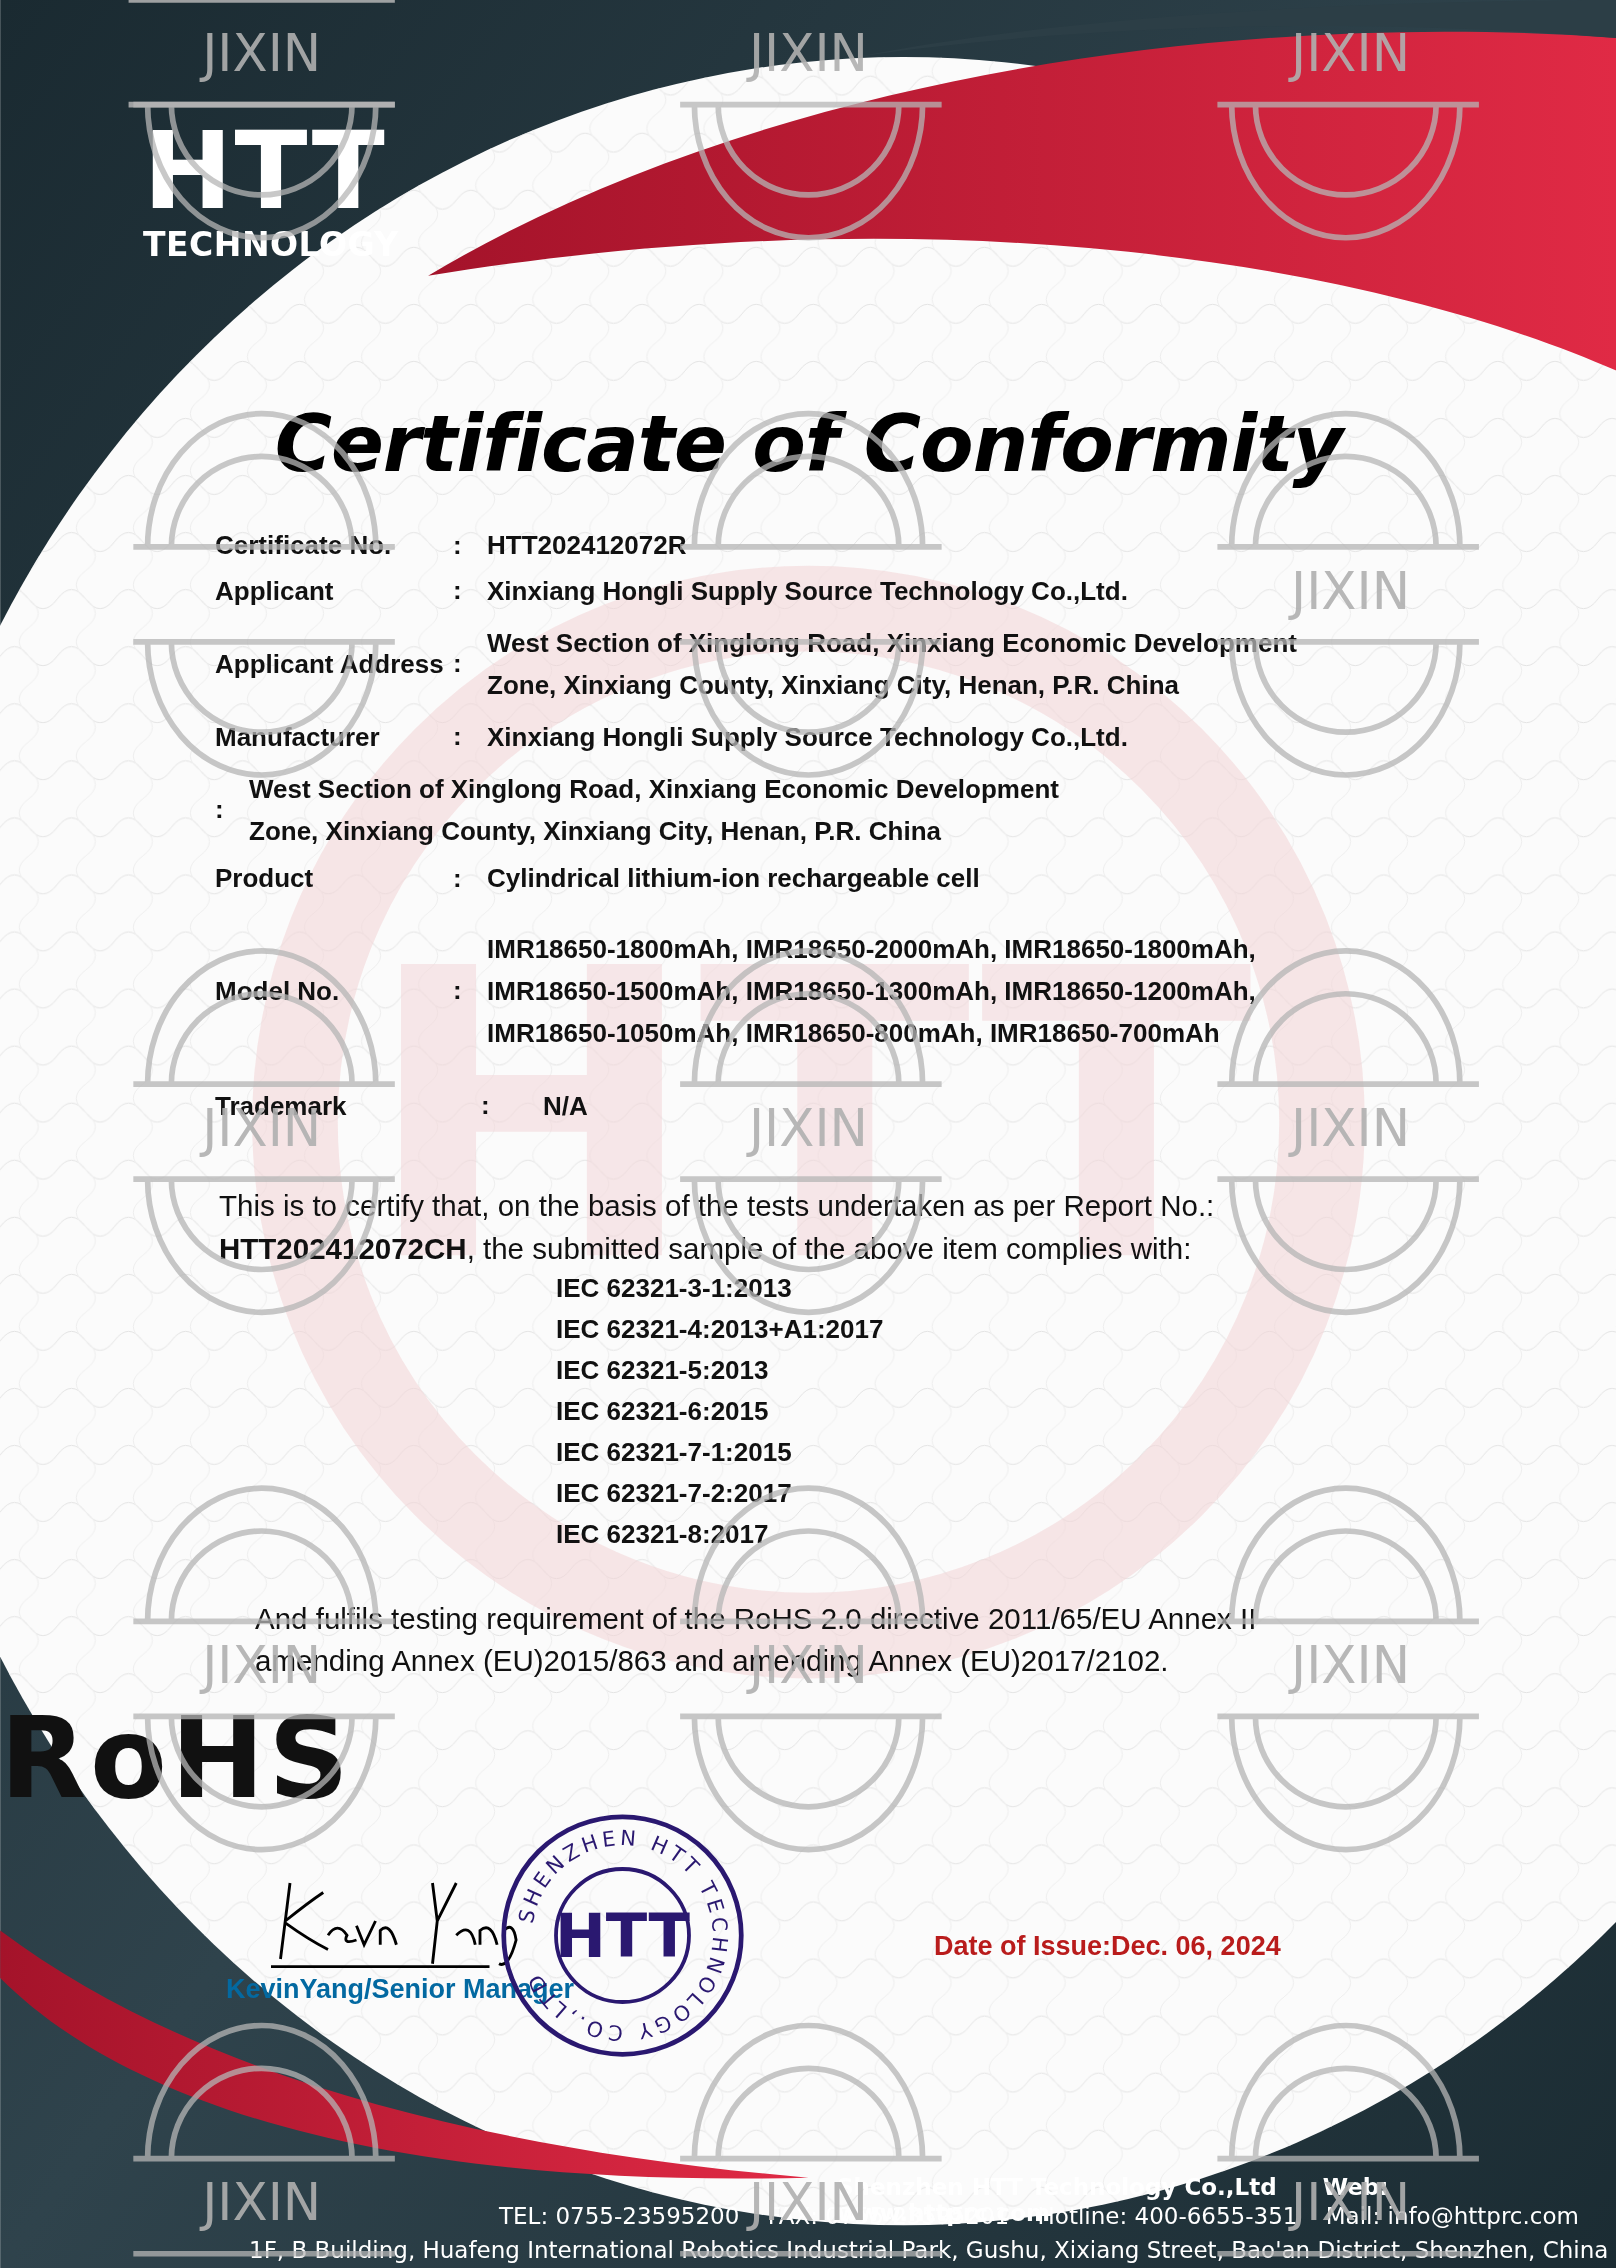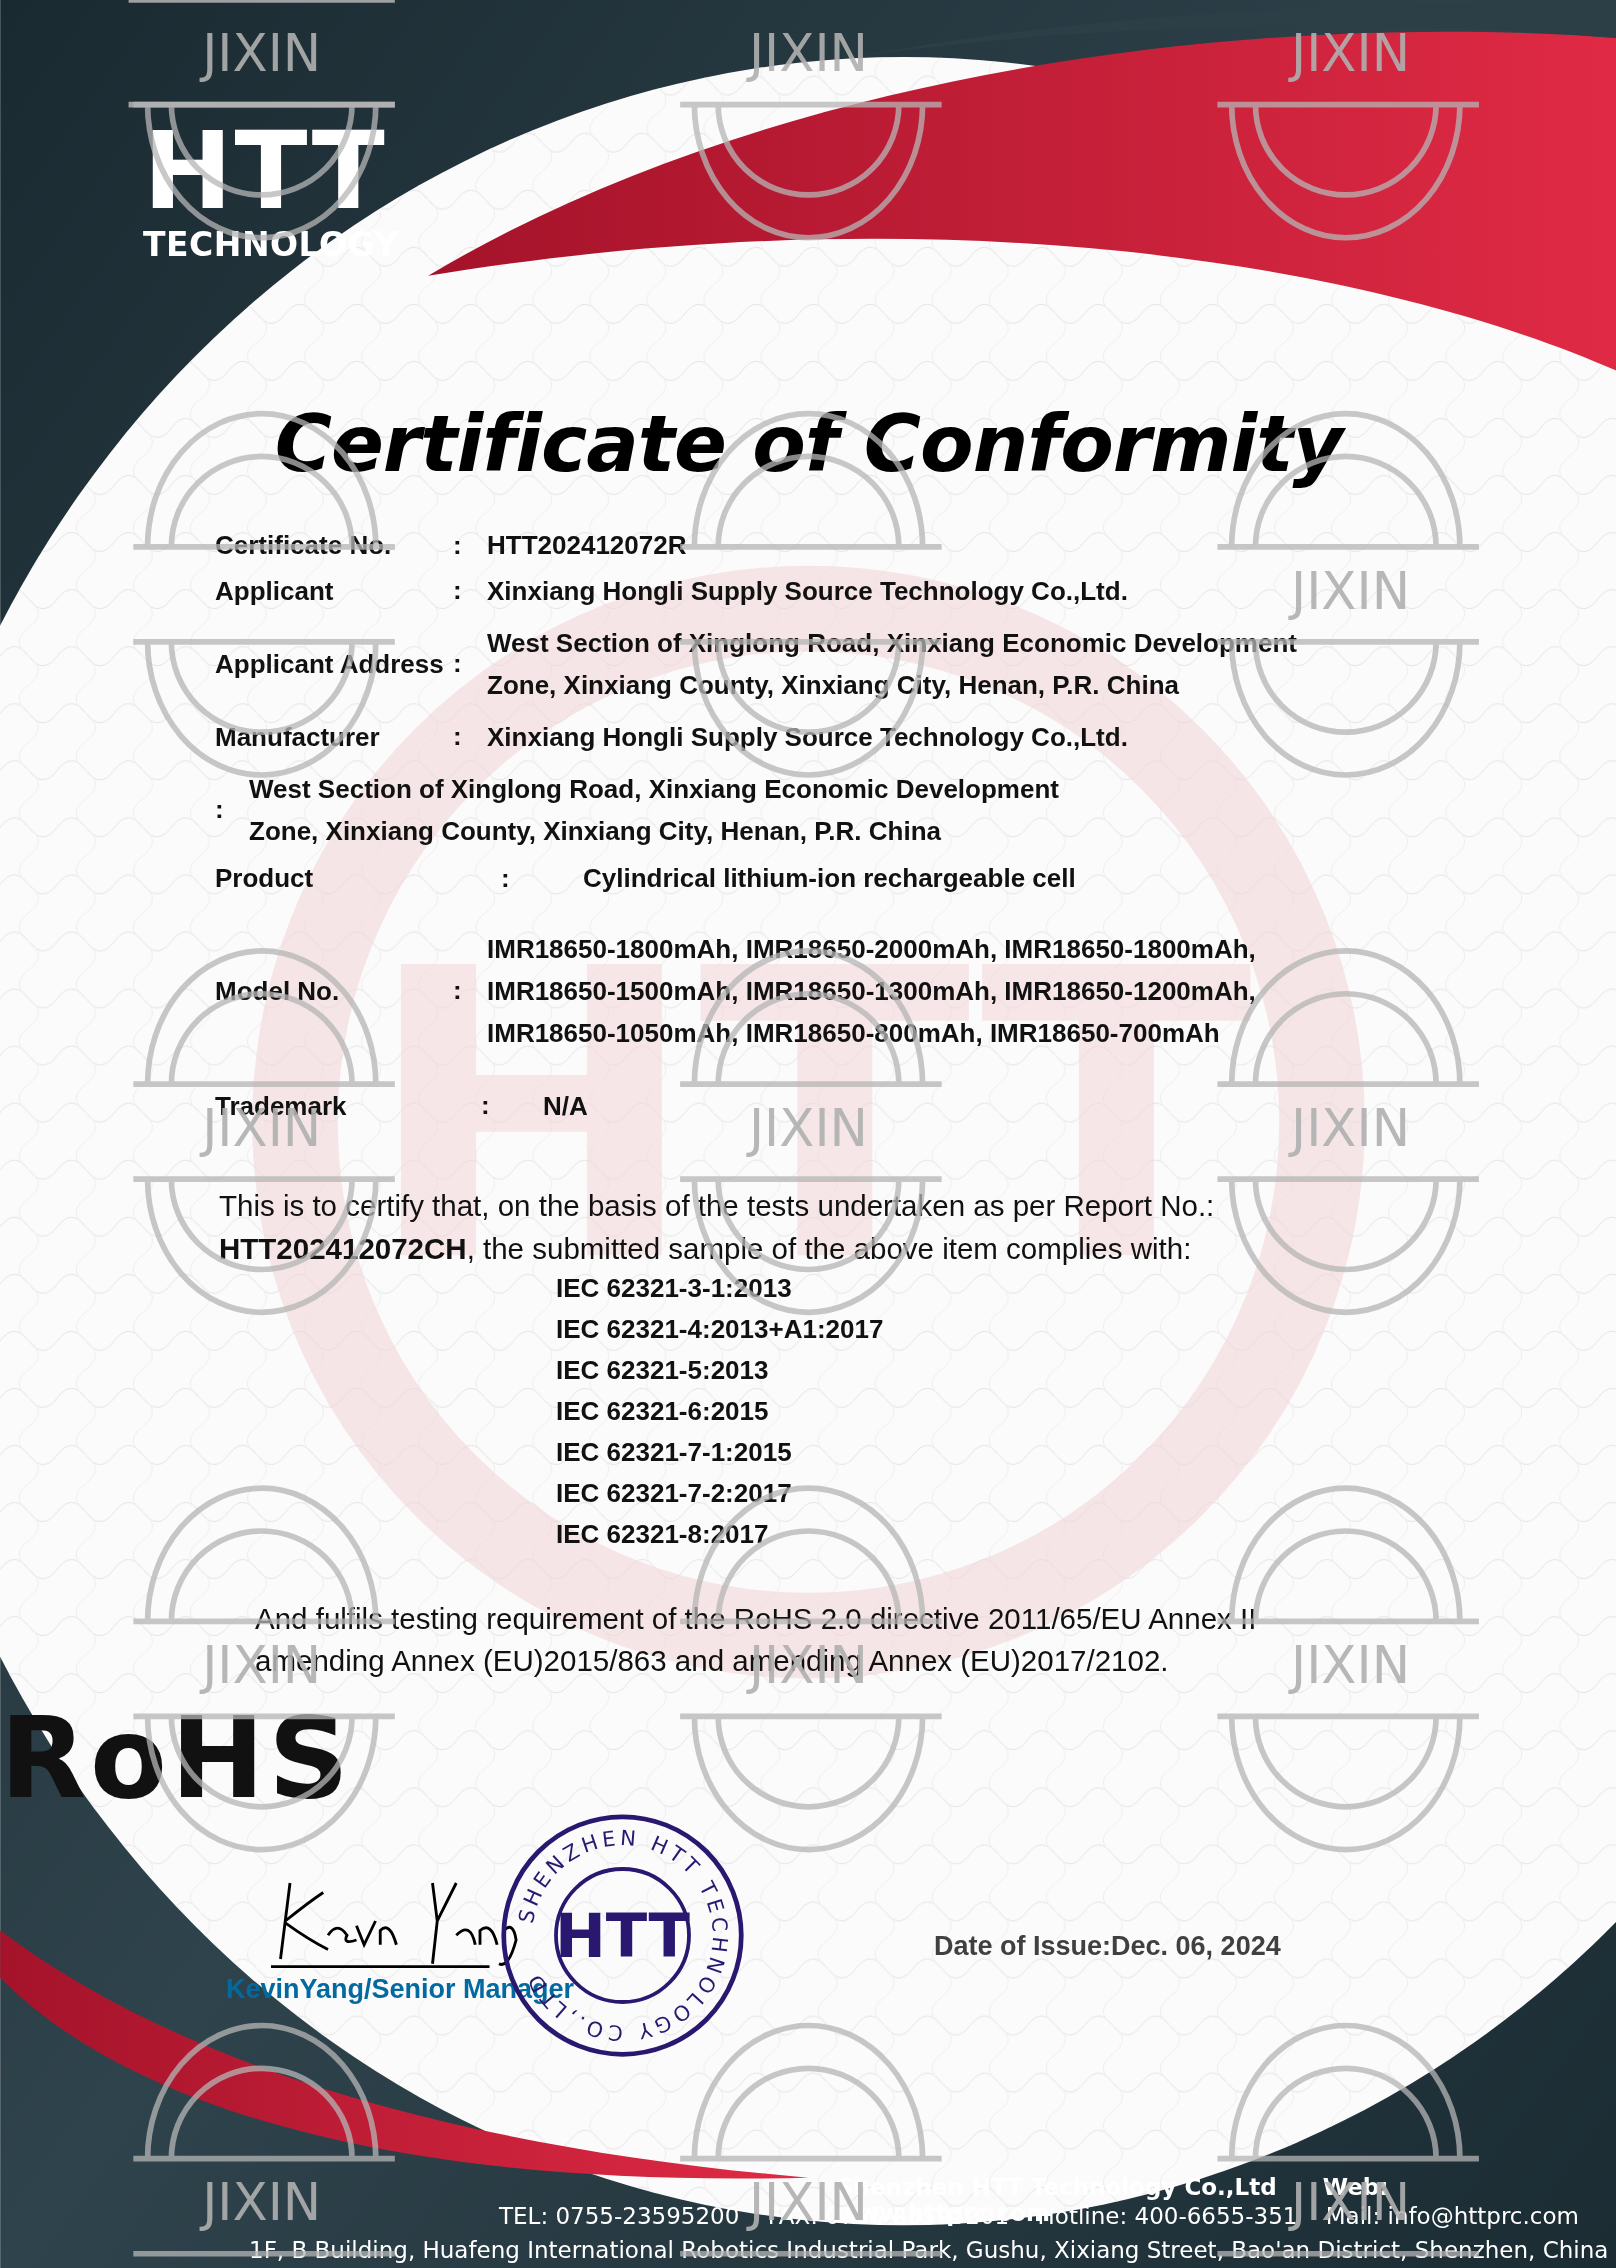--- a/index.html
+++ b/index.html
@@ -16,21 +16,21 @@
   .row .colon { width:34px; text-align:left; }
   .row .val { flex:1; line-height:42px; }
   .row .val div { line-height:42px; }
   .cert-text { left:219px; top:1184px; width:1141px; font-size:29.5px; color:#111; line-height:43px; }
   .cert-text b { font-weight:bold; }
   .standards { left:556px; top:1268px; font-size:26px; font-weight:bold; color:#111; }
   .standards div { line-height:41px; }
   .rohs-text { left:255px; top:1598px; width:1141px; font-size:29.5px; color:#111; line-height:42px; }
   .rohs-logo { left:0; width:1617px; top:1693px; text-align:left; font-family:"DejaVu Sans", sans-serif; font-weight:bold; font-size:112px; color:#111; letter-spacing:3.8px; }
   .signame { left:226px; top:1974px; font-size:27px; font-weight:bold; color:#0369a1; }
-  .issue { left:934px; top:1931px; font-size:27px; font-weight:bold; color:#404040; }
+  .issue { left:934px; top:1931px; font-size:27px; font-weight:bold; color:#b91c1c; }
   .footer1 { left:837px; top:2140px; font-family:"DejaVu Sans", sans-serif; font-size:23px; font-weight:bold; color:#fff;margin-top:34px; }
   .footer1 span { margin-right:38px; }
   .footer2 { left:499px; top:2203px; font-family:"DejaVu Sans", sans-serif; font-size:23px; color:#fff; white-space:nowrap; }
   .footer2 span { margin-right:21px; }
   .footer3 { left:249px; top:2237px; font-family:"DejaVu Sans", sans-serif; font-size:23px; color:#fff; white-space:nowrap; }
   .stamp { left:499px; top:1812px; z-index:3; }
   .sig { left:271px; top:1864px; z-index:3; }
   .wm { z-index:4; }
 </style>
 </head>
@@ -156,21 +156,21 @@
         <div>Xinxiang Hongli Supply Source Technology Co.,Ltd.</div>
       </div>
   </div>
   <div class="row" style="height:93px;">
     <div class="colon">:</div>
     <div class="val">
       <div>West Section of Xinglong Road, Xinxiang Economic Development</div>
       <div>Zone, Xinxiang County, Xinxiang City, Henan, P.R. China</div>
     </div>
   </div>
-  <div class="row" style="height:44px;gap:48px;">
+  <div class="row" style="height:44px;">
     <div class="lbl">Product</div>
     <div class="colon">:</div>
     <div class="val">
         <div>Cylindrical lithium-ion rechargeable cell</div>
       </div>
   </div>
   <div class="row" style="height:181px;">
     <div class="lbl">Model No.</div>
     <div class="colon">:</div>
     <div class="val">

